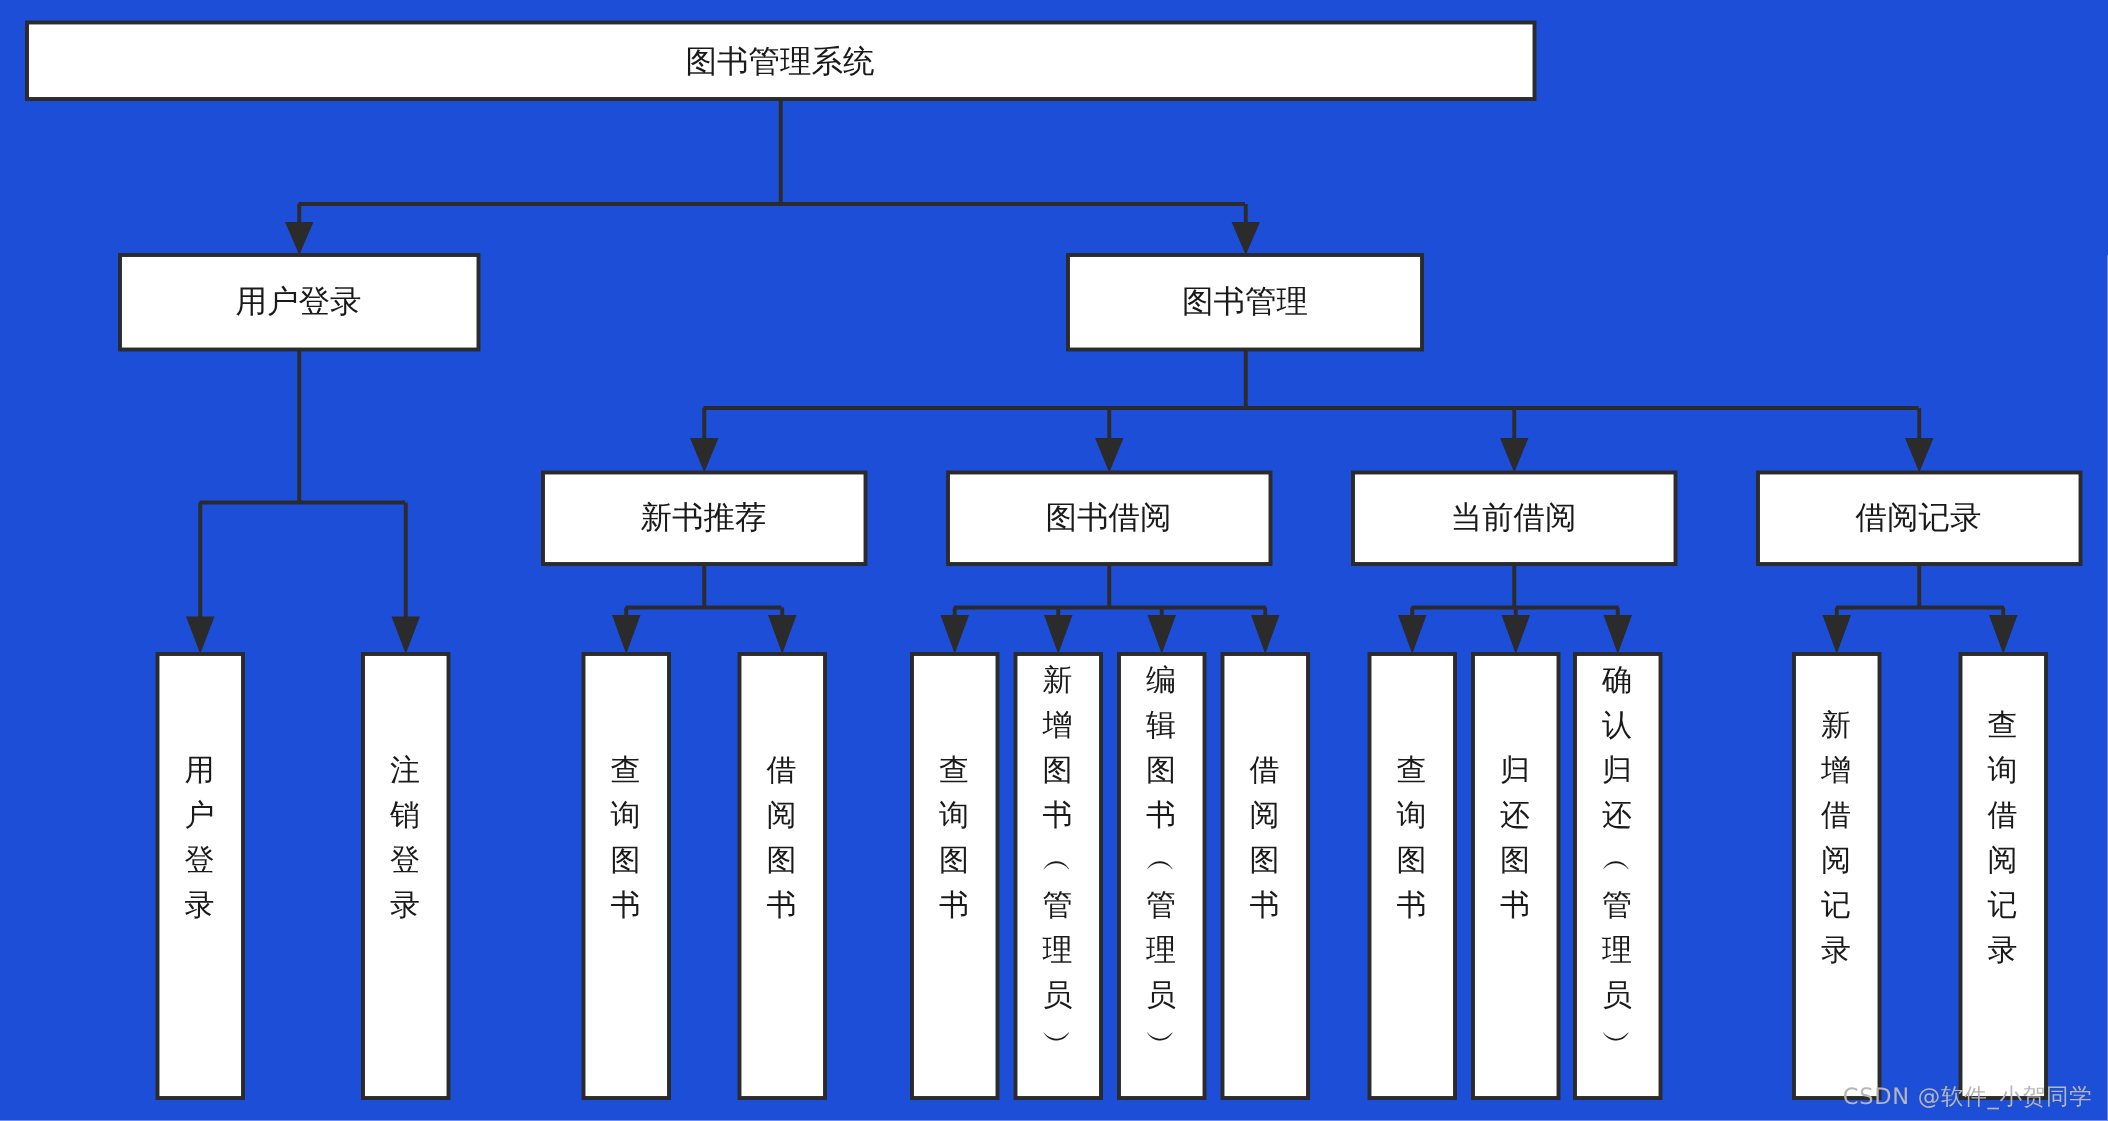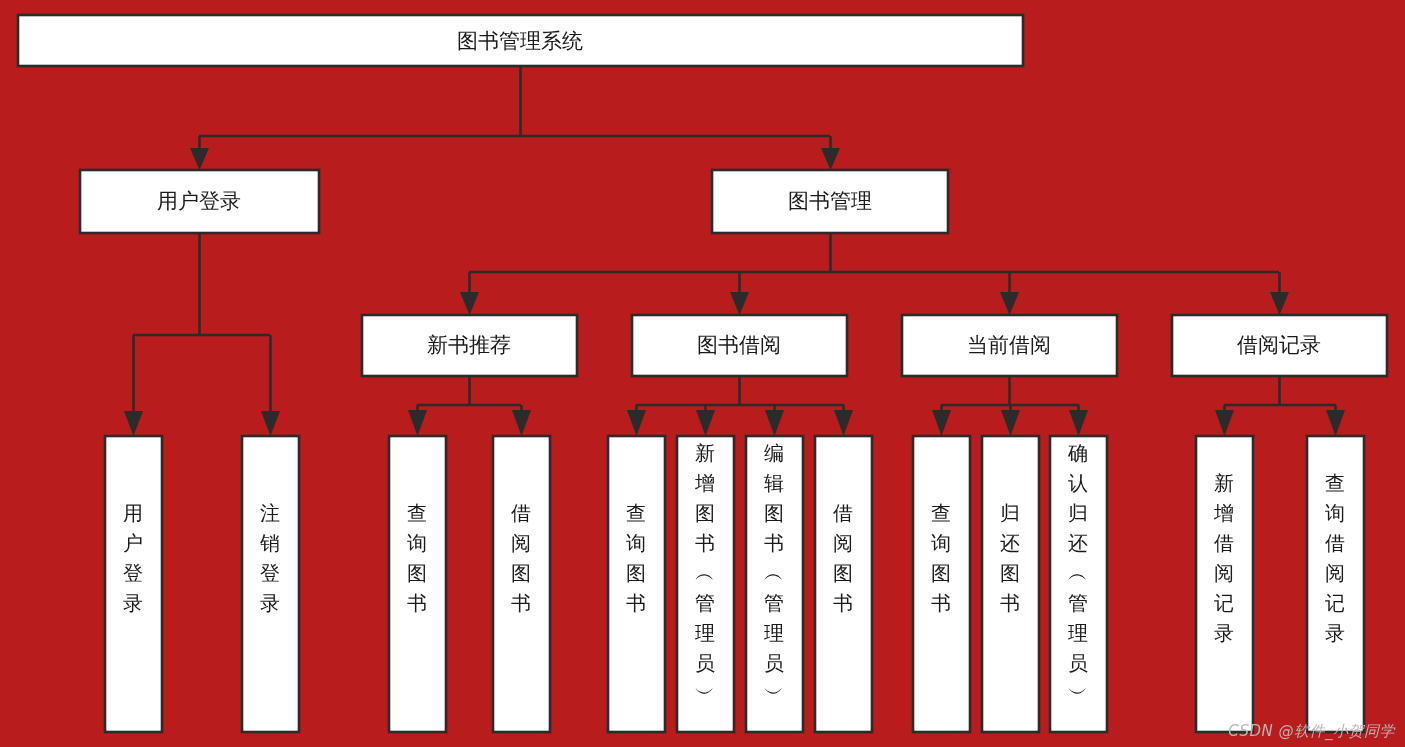--- a/index.html
+++ b/index.html
@@ -10,21 +10,21 @@
   body {
     width: 1405px;
     height: 747px;
     font-family: "DejaVu Sans", "Liberation Sans", sans-serif;
     overflow: hidden;
   }
   #diagram-root {
     position: relative;
     width: 1405px;
     height: 747px;
-    background: #b91c1c;
+    background: #1d4ed8;
   }
   svg.flow {
     position: absolute;
     left: 0;
     top: 0;
     width: 1405px;
     height: 747px;
   }
   .node-box {
     fill: #ffffff;
@@ -57,21 +57,20 @@
   .watermark {
     position: absolute;
     right: 10px;
     bottom: 6px;
     font-family: "DejaVu Sans", "Liberation Sans", sans-serif;
     font-size: 15px;
     color: #b6b6b6;
     letter-spacing: 0.5px;
     white-space: nowrap;
     user-select: none;
-    font-style: italic;
   }
 </style>
 </head>
 <body>
 
 <div id="diagram-root">
 
   <svg class="flow" viewBox="0 0 1405 747" xmlns="http://www.w3.org/2000/svg">
 
     <g>

